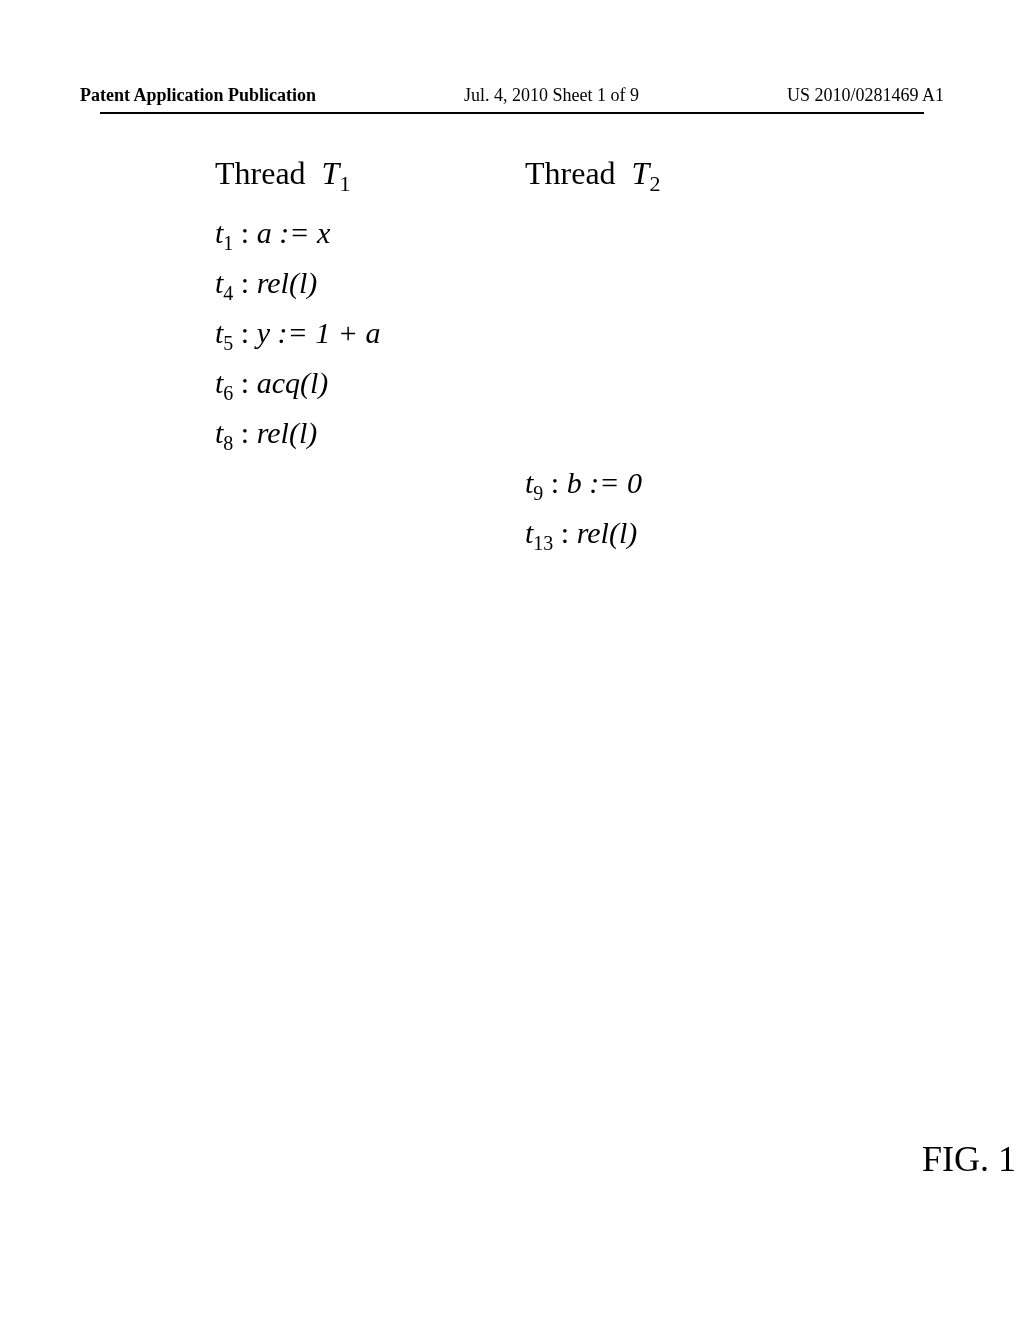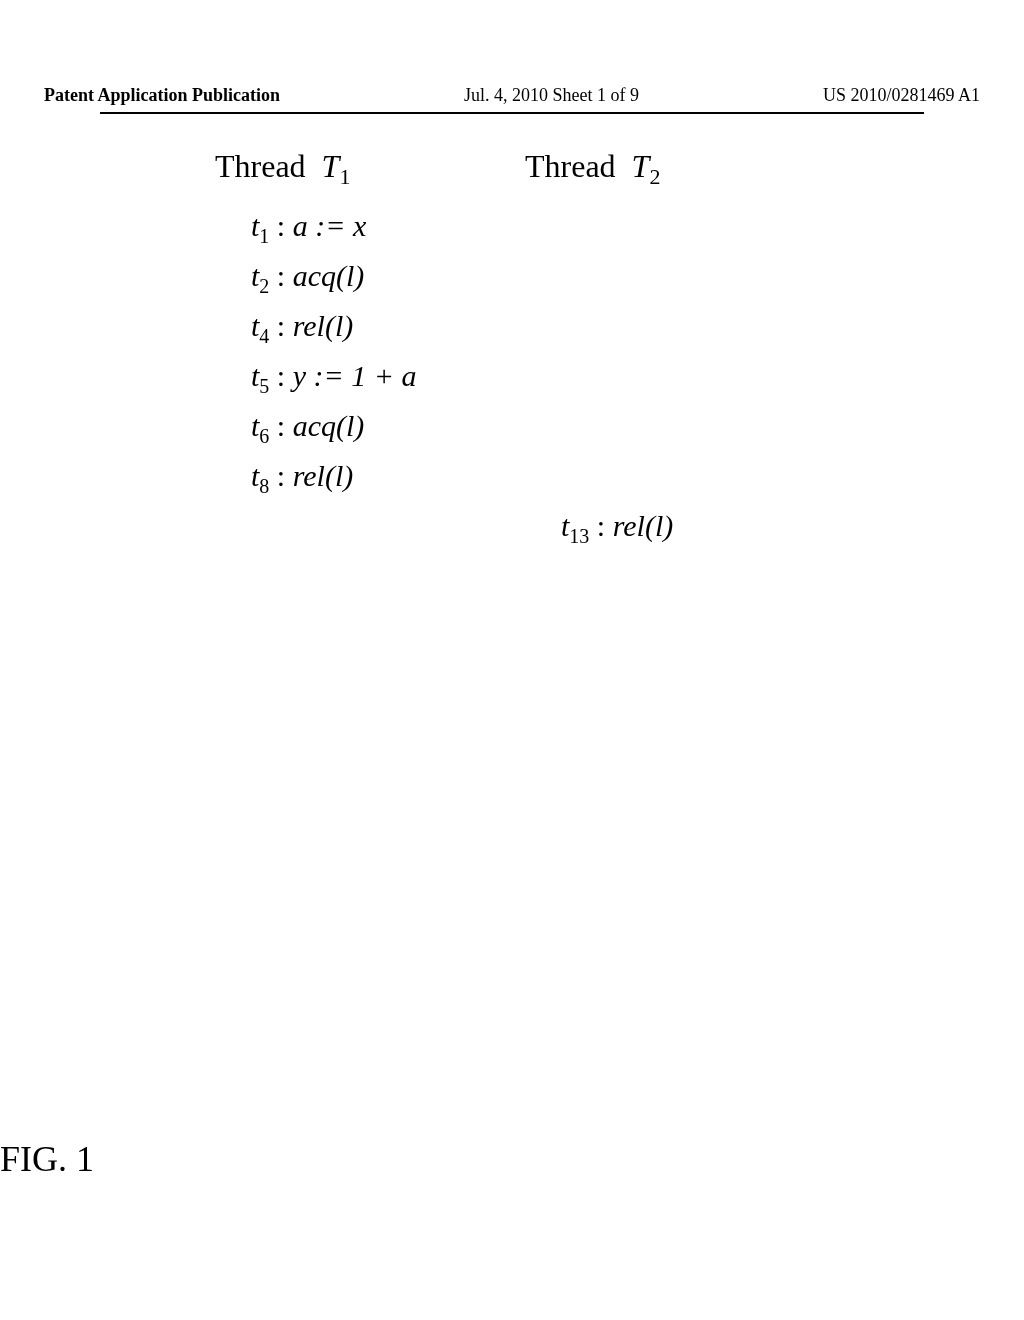--- a/index.html
+++ b/index.html
@@ -12,21 +12,21 @@
       height: 1320px;
       background: white;
       font-family: 'Times New Roman', Times, serif;
       position: relative;
     }
     .header {
       position: absolute;
       top: 85px;
       left: 0;
       right: 0;
-      padding: 0 44px;
+      padding: 0 80px;
       display: flex;
       justify-content: space-between;
       align-items: baseline;
       font-size: 18px;
     }
     .header-left {
       font-weight: bold;
     }
     .header-center {
       font-weight: normal;
@@ -36,21 +36,21 @@
     }
     .header-rule {
       position: absolute;
       top: 112px;
       left: 100px;
       right: 100px;
       border-top: 2px solid #000;
     }
     .content {
       position: absolute;
-      top: 148px;
+      top: 155px;
       left: 0;
       right: 0;
       padding: 0 215px;
     }
     .thread-headers {
       display: flex;
       margin-bottom: 12px;
     }
     .thread-header {
       font-size: 32px;
@@ -72,41 +72,40 @@
     .code-body {
       font-size: 30px;
       line-height: 1.6;
     }
     .code-line {
       display: flex;
       white-space: nowrap;
     }
     .col1 {
       width: 310px;
-      margin-left: 36px;
     }
     .col2 {
     }
     .step-label {
       font-style: italic;
     }
     .step-sub {
       font-size: 20px;
       vertical-align: sub;
       font-style: normal;
     }
     .italic {
       font-style: italic;
     }
     .figure-label {
       position: absolute;
       bottom: 140px;
       left: 0;
-      right: 0;
-      text-align: left;
+      right: 8px;
+      text-align: right;
       font-size: 36px;
       font-family: 'Times New Roman', Times, serif;
     }
   </style>
 </head>
 <body>
 
 <div class="header">
   <span class="header-left">Patent Application Publication</span>
   <span class="header-center">Jul. 4, 2010  Sheet 1 of 9</span>
@@ -128,25 +127,20 @@
   </div>
 
   <div class="code-body">
 
     <div class="code-line">
       <div class="col1">
         <span class="step-label"><span>t</span><span class="step-sub">1</span></span><span> : </span><span class="italic">a := x</span>
       </div>
     </div>
 
-    <div class="code-line">
-      <div class="col1">
-        <span class="step-label"><span>t</span><span class="step-sub">2</span></span><span> : </span><span class="italic"><span>acq</span><span>(l)</span></span>
-      </div>
-    </div>
 
 
     <div class="code-line">
       <div class="col1">
         <span class="step-label"><span>t</span><span class="step-sub">4</span></span><span> : </span><span class="italic"><span>rel</span><span>(l)</span></span>
       </div>
     </div>
 
     <div class="code-line">
       <div class="col1">
@@ -160,20 +154,26 @@
       </div>
     </div>
 
 
     <div class="code-line">
       <div class="col1">
         <span class="step-label"><span>t</span><span class="step-sub">8</span></span><span> : </span><span class="italic"><span>rel</span><span>(l)</span></span>
       </div>
     </div>
 
+    <div class="code-line">
+      <div class="col1"></div>
+      <div class="col2">
+        <span class="step-label"><span>t</span><span class="step-sub">9</span></span><span> : </span><span class="italic">b := 0</span>
+      </div>
+    </div>
 
 
     <div class="code-line">
       <div class="col1"></div>
     </div>
 
 
     <div class="code-line">
       <div class="col1"></div>
       <div class="col2">

